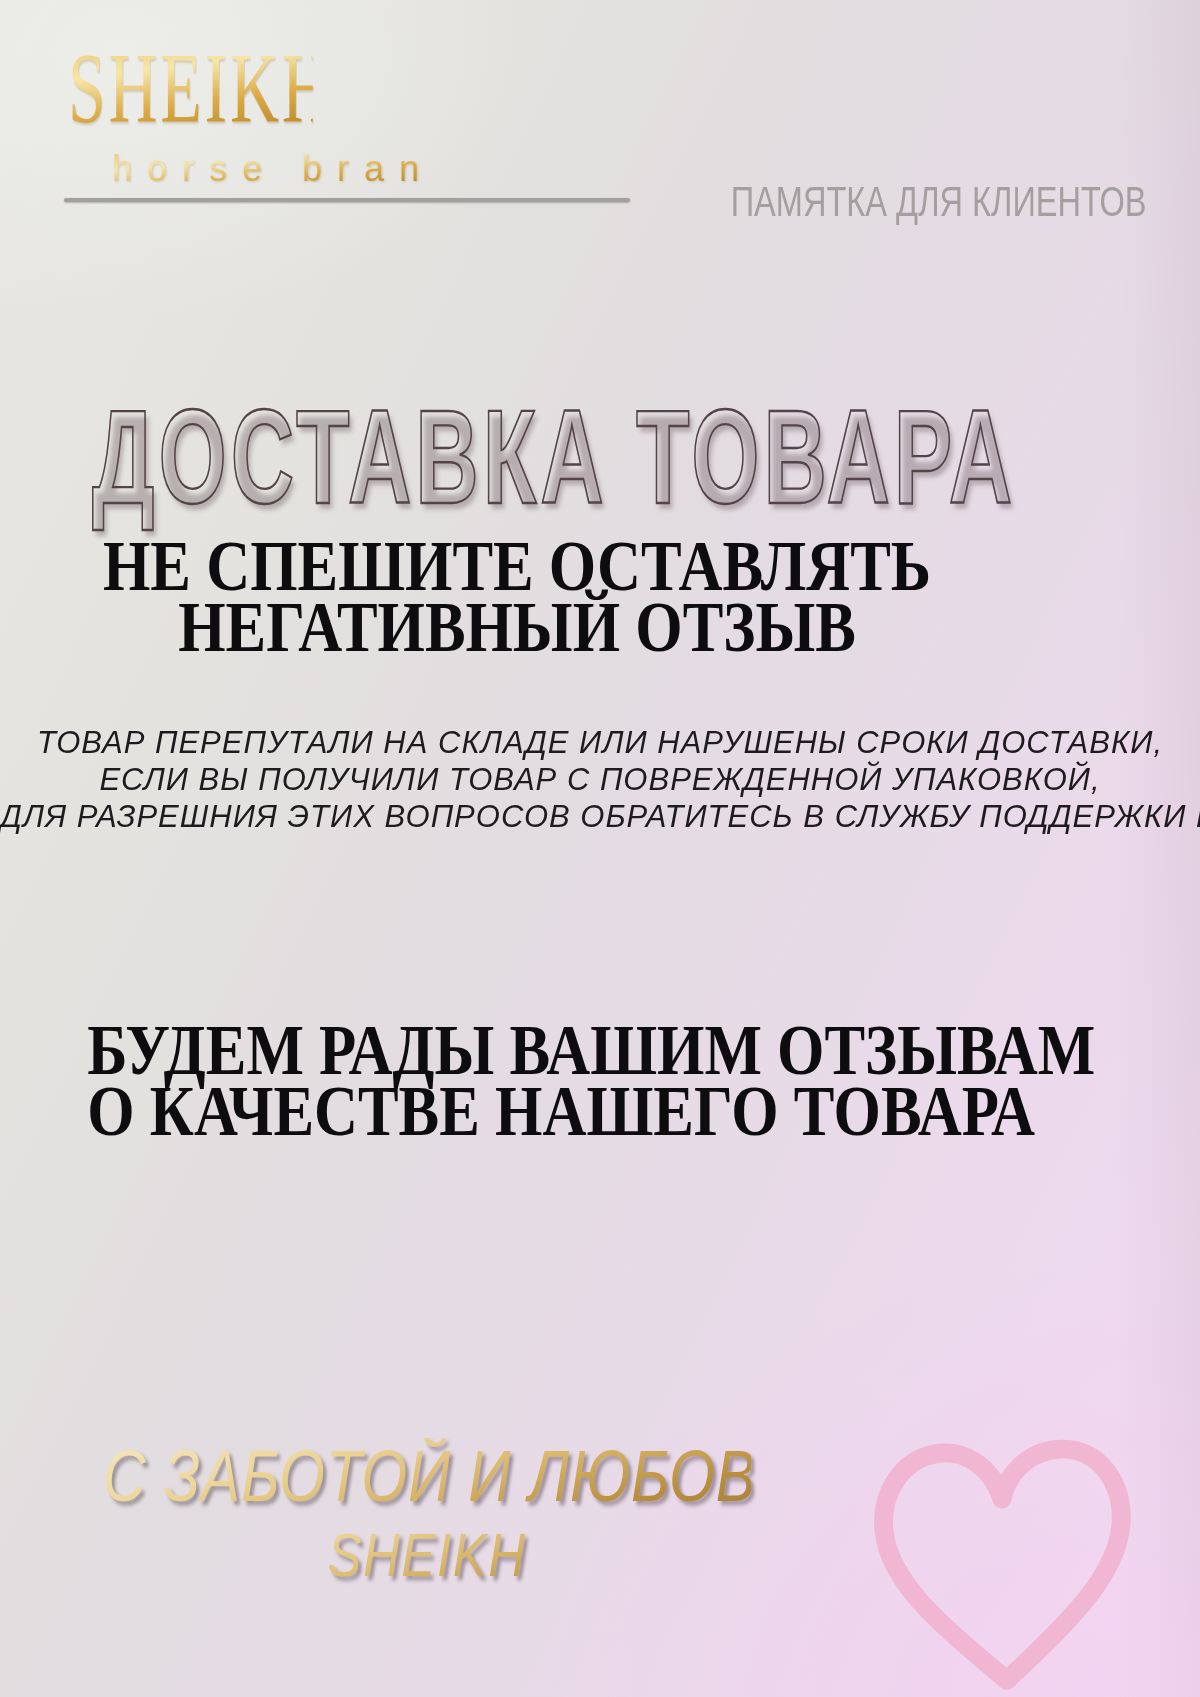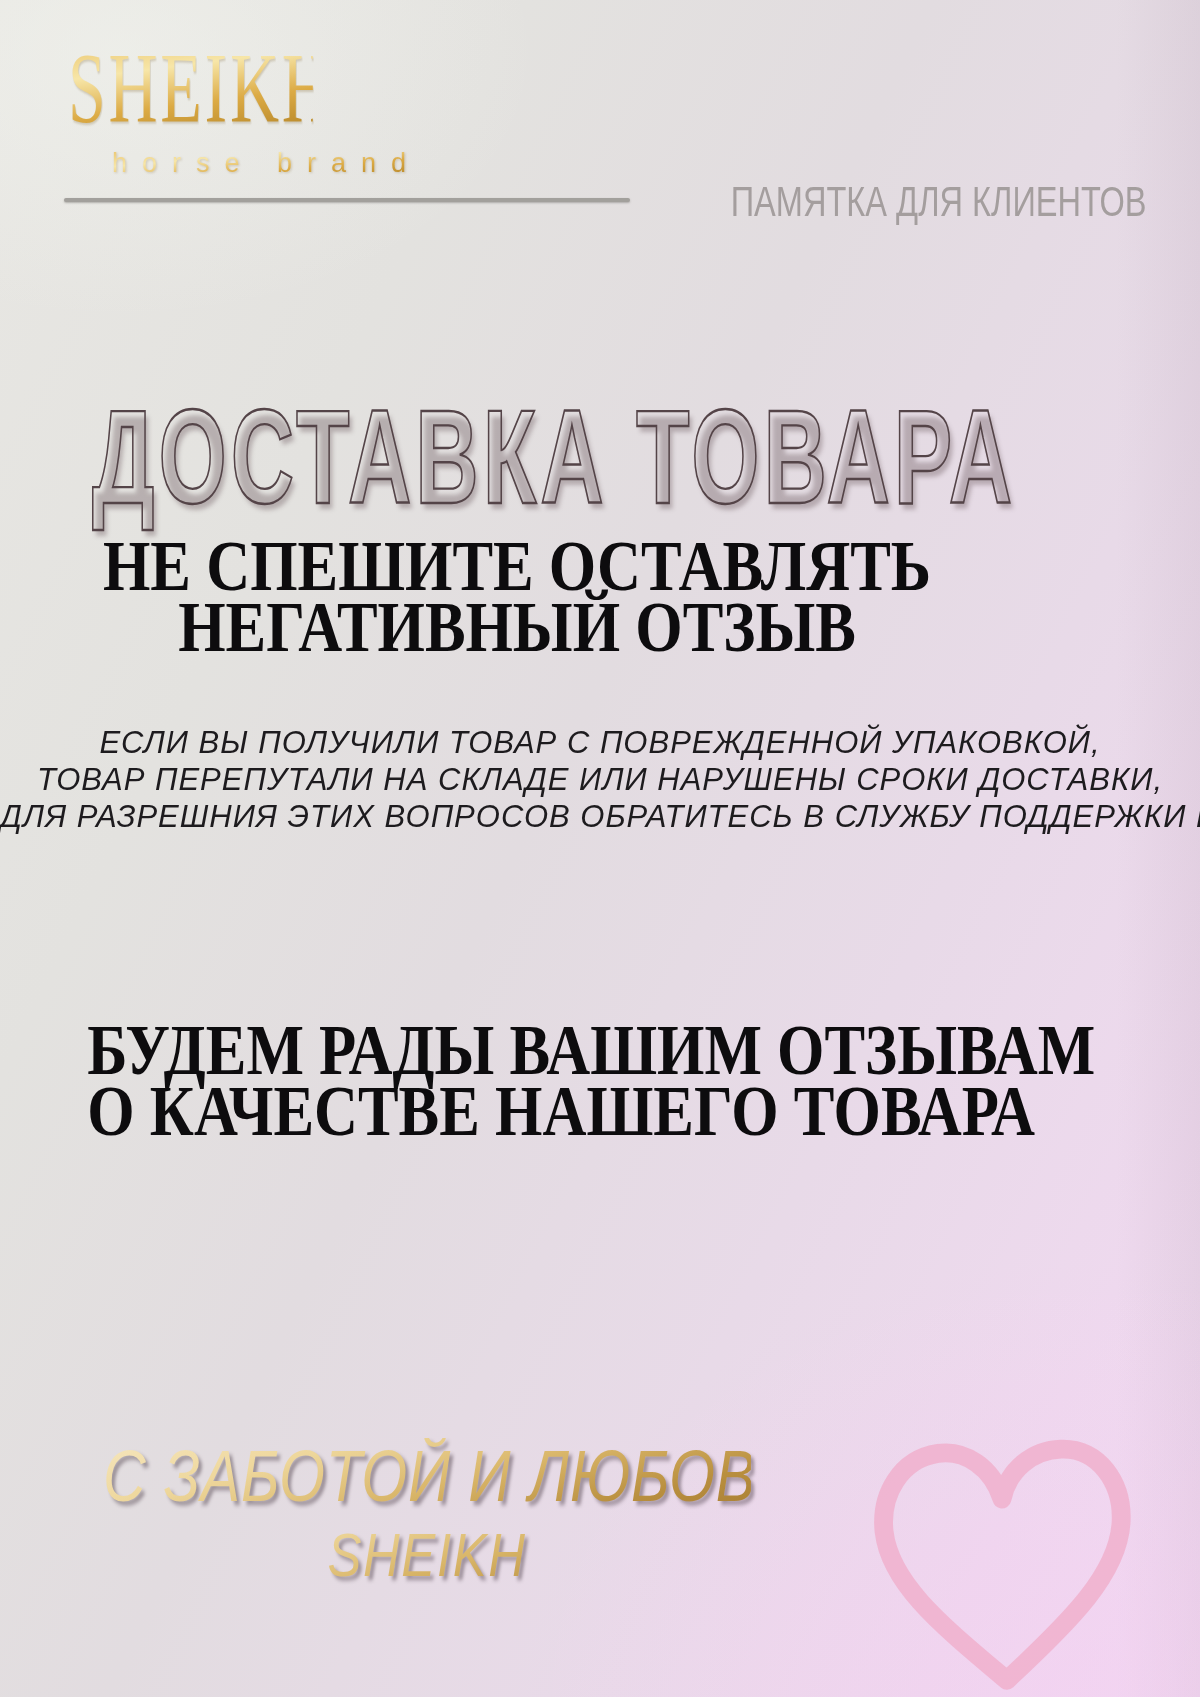--- a/index.html
+++ b/index.html
@@ -41,21 +41,21 @@
   .logo { position: absolute; left: 68px; top: 38px; width: 360px; }
   .logo-word {
     font-family: "Liberation Serif", serif;
     font-size: 100px; line-height: 1; letter-spacing: 4px;
     transform: scale(0.68, 1); transform-origin: left top;
     white-space: nowrap;
     filter: drop-shadow(1px 2px 1px rgba(120,90,30,0.25));
   }
   .logo-sub {
     margin: 10px 0 12px 44px;
-    font-size: 27px; letter-spacing: 15px;
+    font-size: 36px; letter-spacing: 15px;
     white-space: nowrap;
     filter: drop-shadow(1px 1px 1px rgba(120,90,30,0.25));
   }
 
   
   .header-row {
     position: absolute; left: 64px; right: 54px; top: 186px;
     display: flex; align-items: center;
   }
   .header-rule {
@@ -136,22 +136,22 @@
 </div>
 
 <h1 class="page-title">ДОСТАВКА ТОВАРА</h1>
 
 <h2 class="serif-heading heading-warning">
   <div class="line">НЕ СПЕШИТЕ ОСТАВЛЯТЬ</div>
   <div class="line">НЕГАТИВНЫЙ ОТЗЫВ</div>
 </h2>
 
 <div class="details-par">
+  <div>ТОВАР ПЕРЕПУТАЛИ НА СКЛАДЕ ИЛИ НАРУШЕНЫ СРОКИ ДОСТАВКИ,</div>
   <div>ЕСЛИ ВЫ ПОЛУЧИЛИ ТОВАР С ПОВРЕЖДЕННОЙ УПАКОВКОЙ,</div>
-  <div>ТОВАР ПЕРЕПУТАЛИ НА СКЛАДЕ ИЛИ НАРУШЕНЫ СРОКИ ДОСТАВКИ,</div>
   <div>ДЛЯ РАЗРЕШНИЯ ЭТИХ ВОПРОСОВ ОБРАТИТЕСЬ В СЛУЖБУ ПОДДЕРЖКИ В ЛК</div>
 </div>
 
 <h2 class="serif-heading heading-closing">
   <div class="line">БУДЕМ РАДЫ ВАШИМ ОТЗЫВАМ</div>
   <div class="line">О КАЧЕСТВЕ НАШЕГО ТОВАРА</div>
 </h2>
 
 <div class="signature">
   <div class="sig-line sig-line-1 gold-italic">С ЗАБОТОЙ И ЛЮБОВЬЮ</div>

